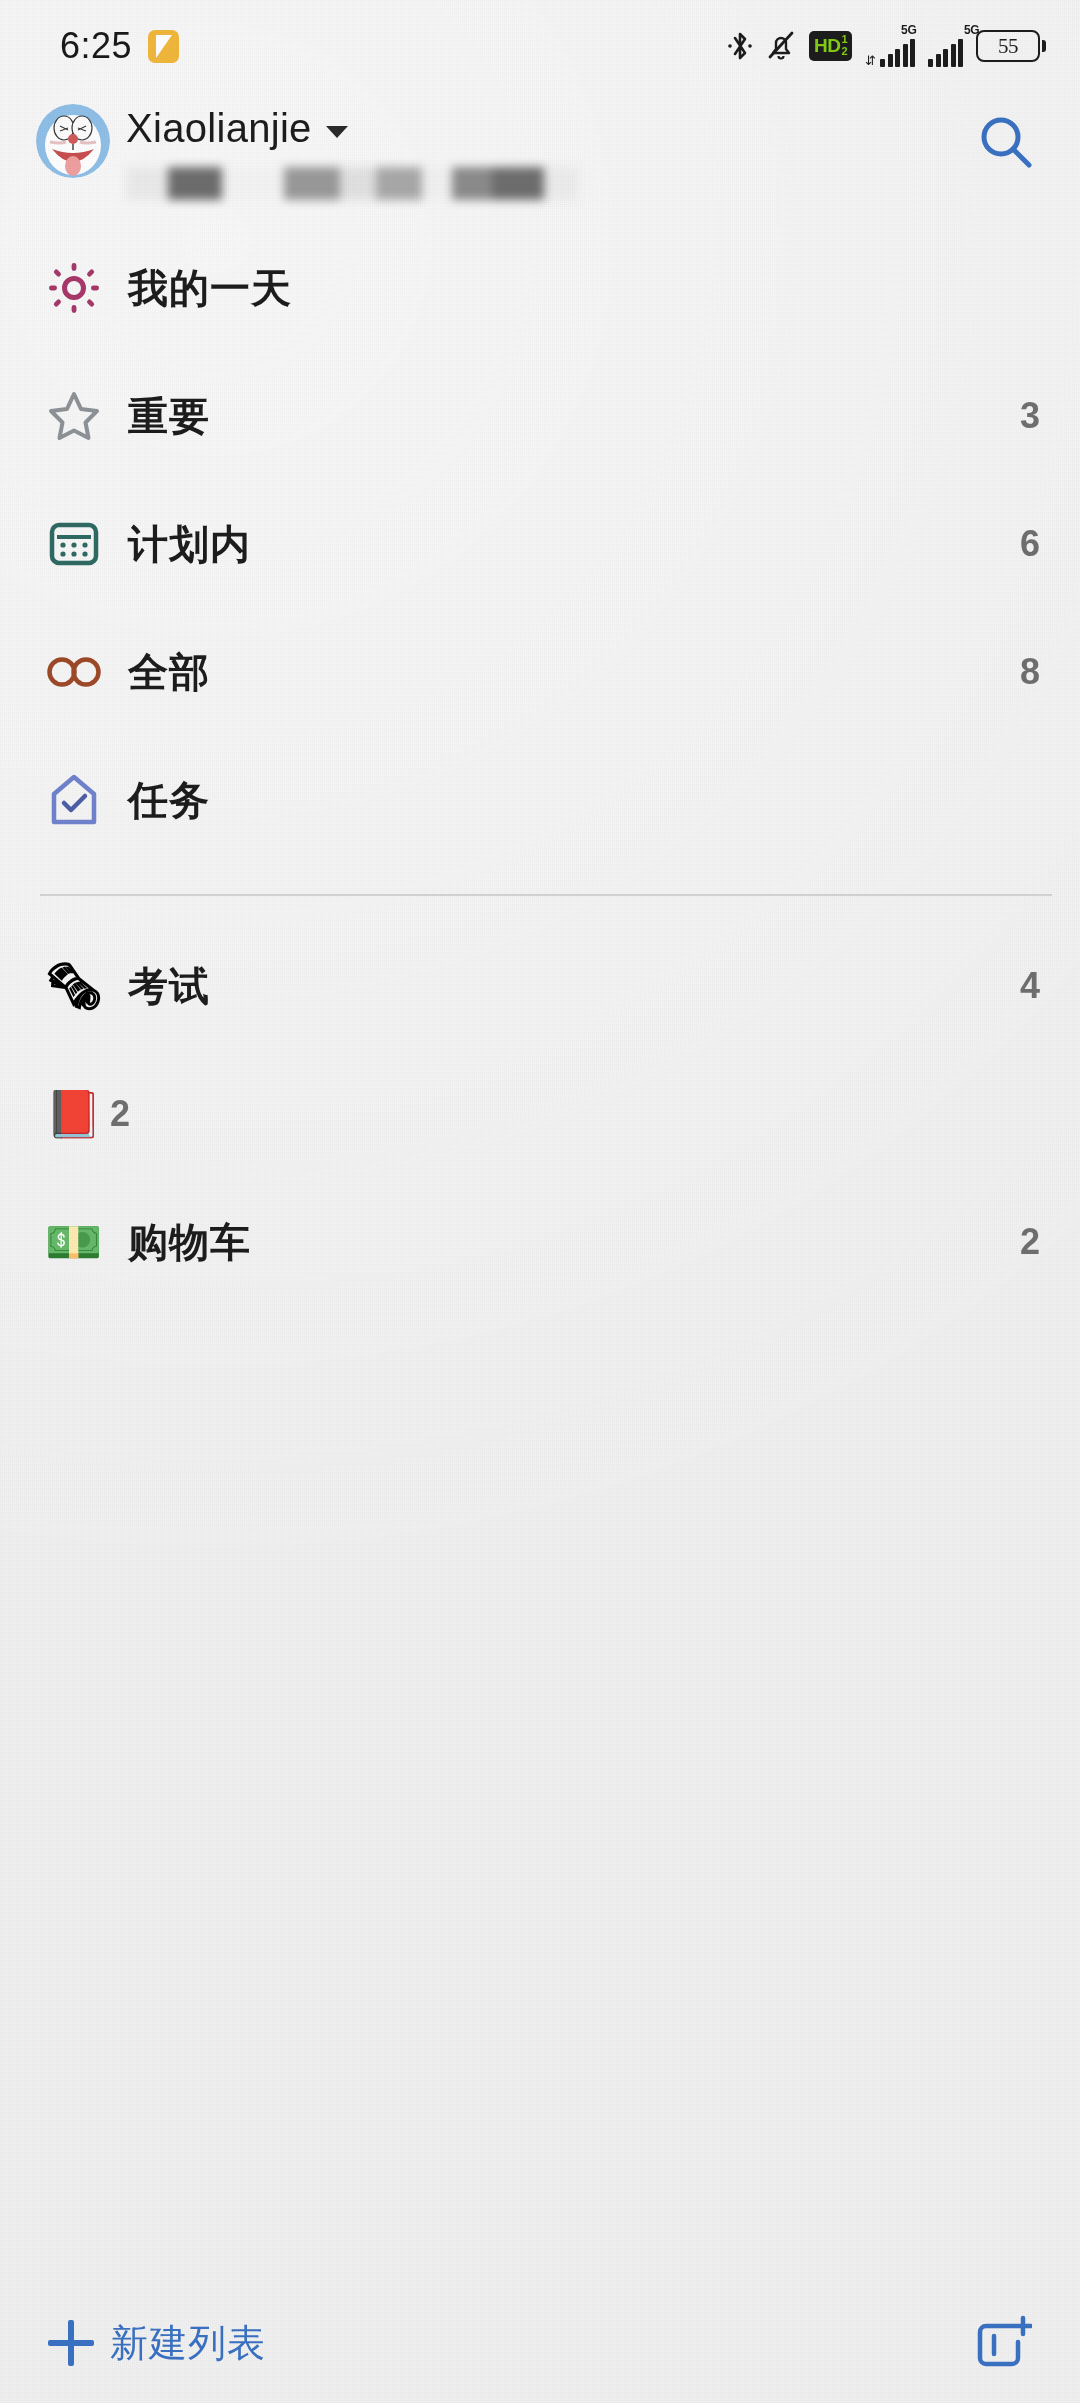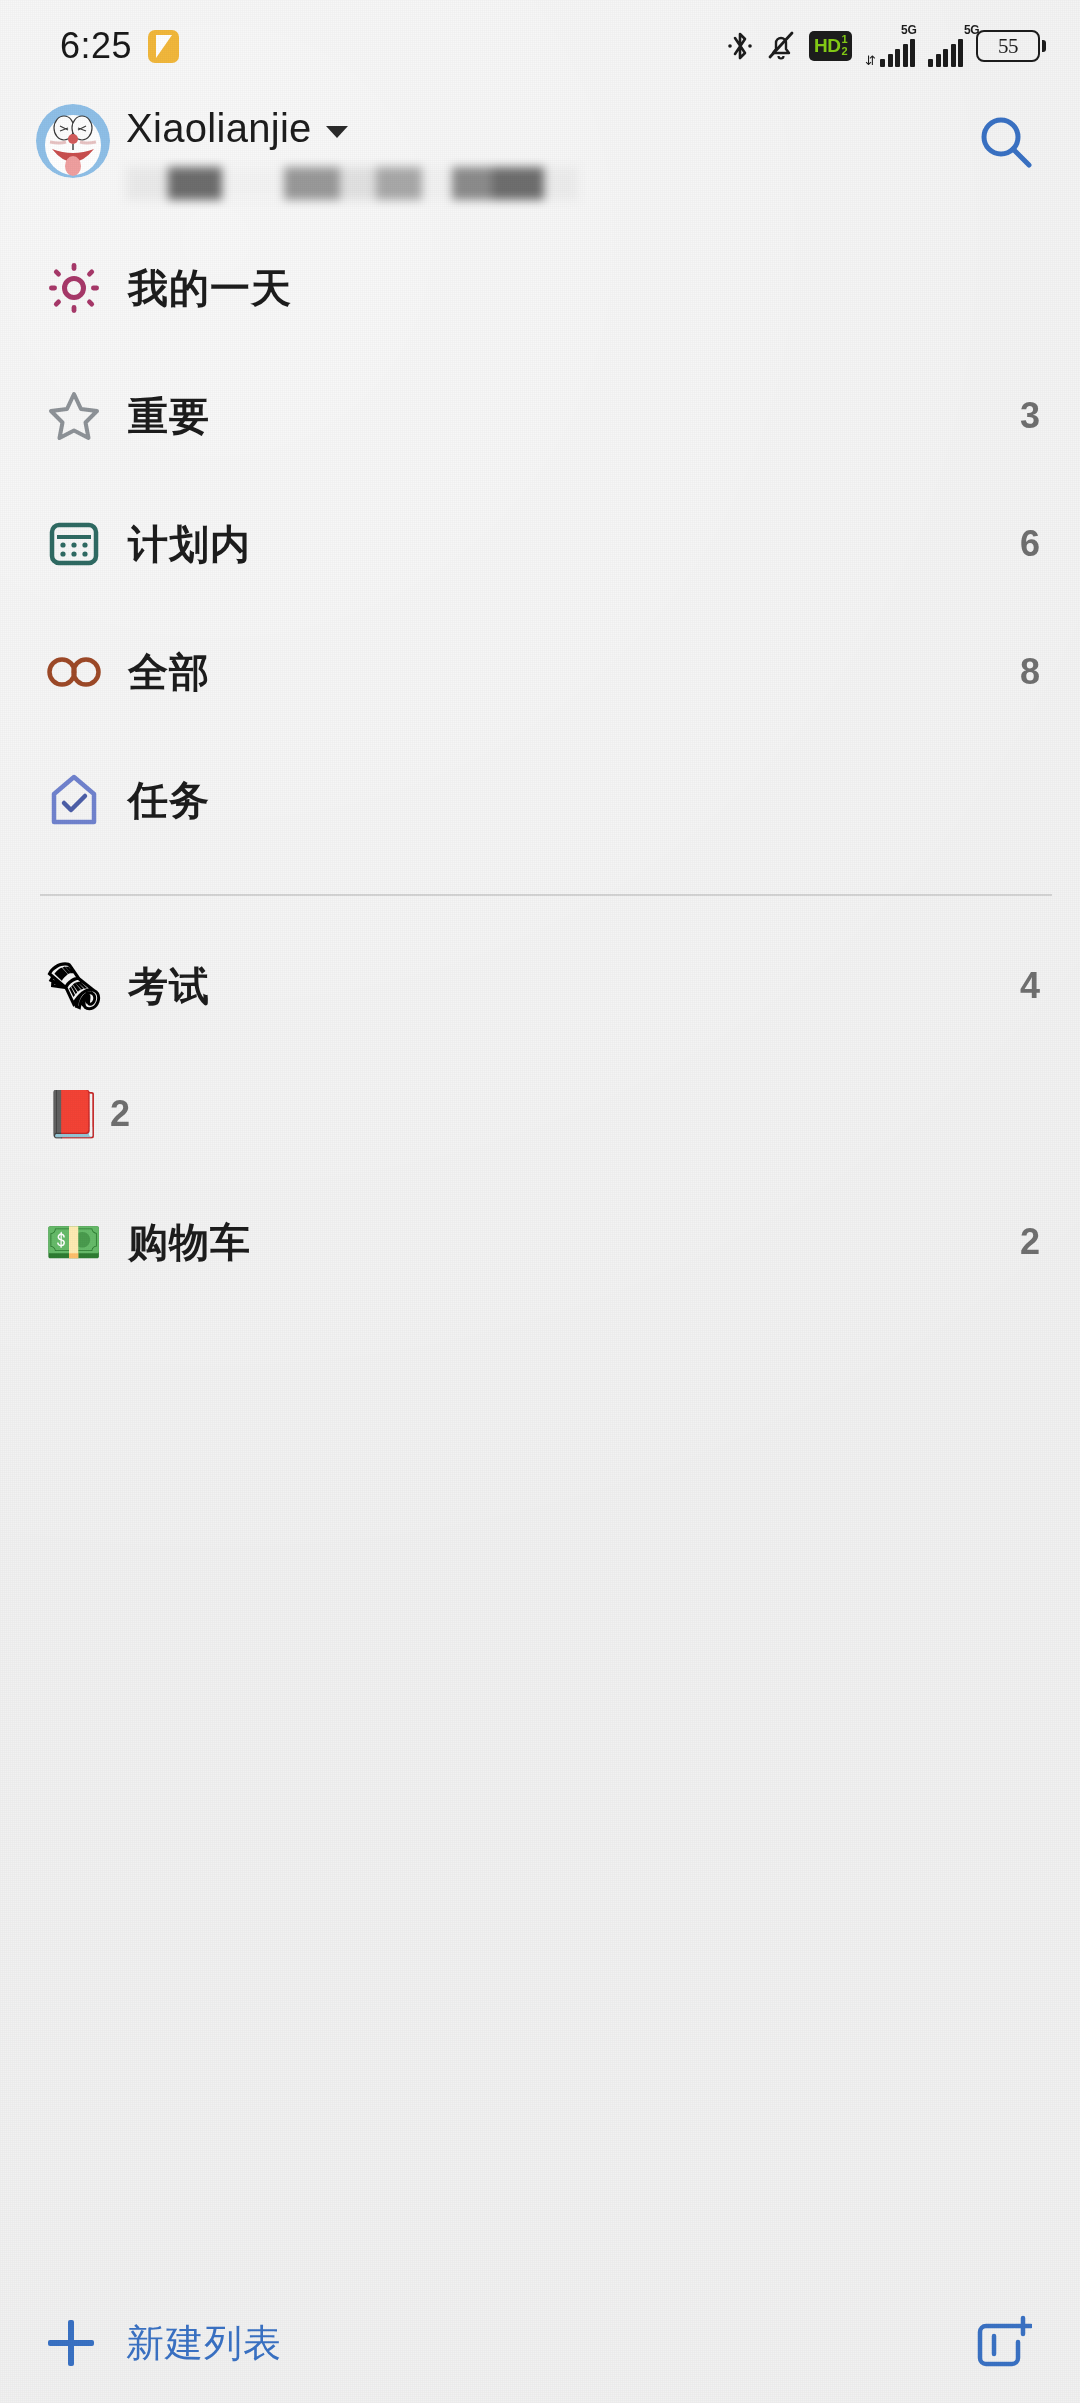--- a/index.html
+++ b/index.html
@@ -107,21 +107,21 @@
   .emoji { font-size:46px; line-height:1; }
   .divider {
     height:2px; background:#d4d4d4; margin:30px 28px 26px 40px;
   }
 
   
   .bottom {
     flex:0 0 120px; display:flex; align-items:center;
     padding:0 44px 0 48px;
   }
-  .newlist { display:flex; align-items:center; gap:32px; flex:1; }
+  .newlist { display:flex; align-items:center; gap:16px; flex:1; }
   .plus {
     position:relative; width:46px; height:46px;
   }
   .plus::before, .plus::after {
     content:""; position:absolute; background:#3a72c4; border-radius:2px;
   }
   .plus::before { left:0; top:20px; width:46px; height:6px; }
   .plus::after { top:0; left:20px; height:46px; width:6px; }
   .newlist-label { font-size:38px; color:#3a72c4; letter-spacing:1px; }
   .newgroup { width:70px; height:70px; display:flex; align-items:center; justify-content:center; }

